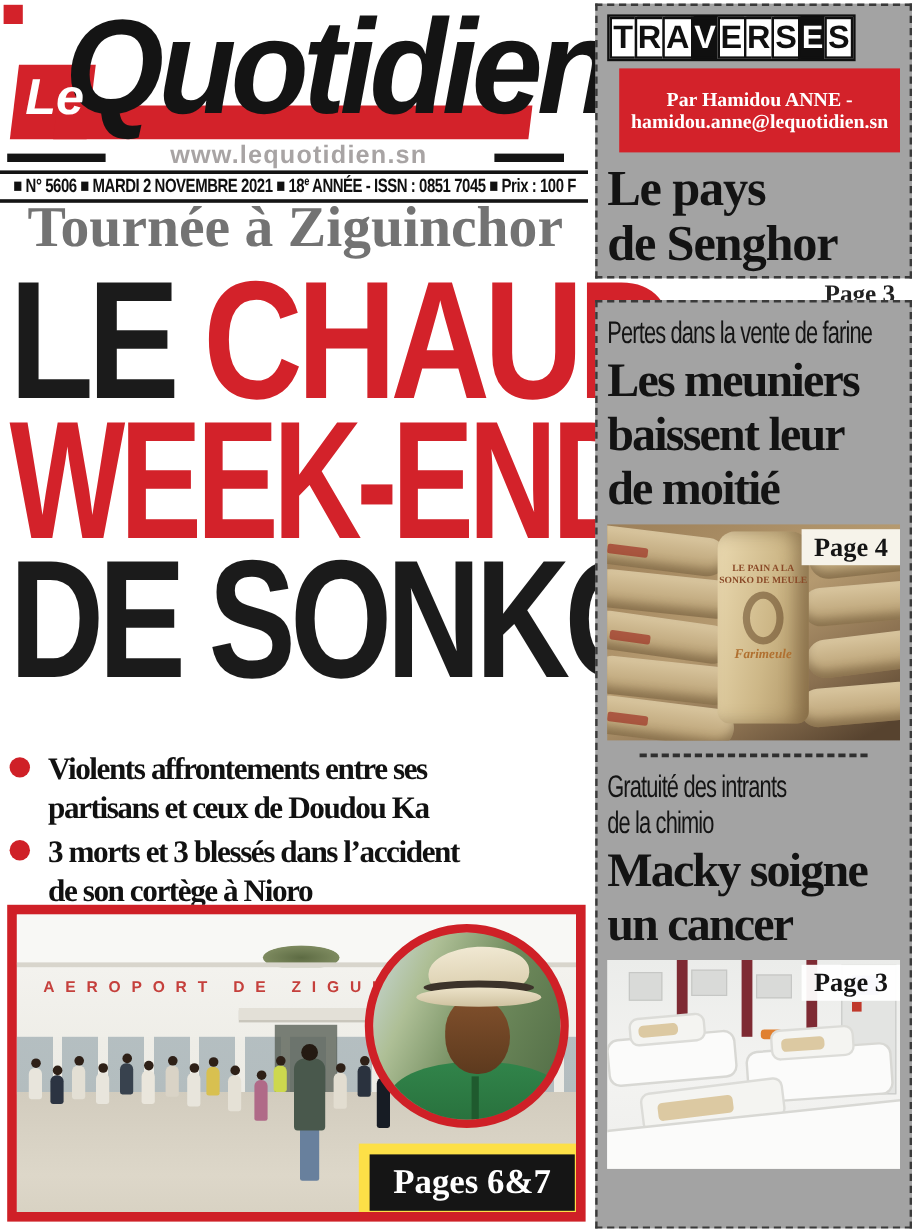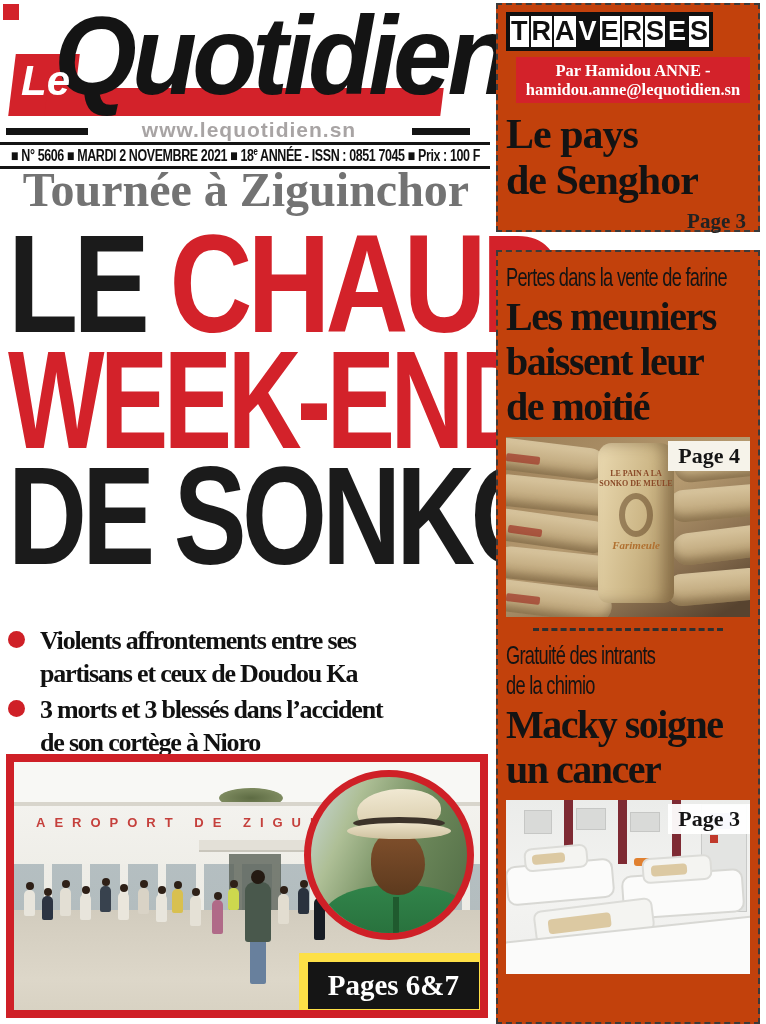--- a/index.html
+++ b/index.html
@@ -77,30 +77,30 @@
   .face  { position:absolute; left:60px; top:54px; width:54px; height:64px; border-radius:46% 54% 50% 50%;
            background:linear-gradient(#81502c,#5d3a1e); }
   .shirt { position:absolute; left:12px; top:108px; width:150px; height:70px; border-radius:46% 46% 0 0;
            background:linear-gradient(#31844a,#256a38); }
   .placket { position:absolute; left:82px; top:120px; width:6px; height:50px; background:#1f5a2e; }
 
   .pages-wrap { position:absolute; right:-8px; bottom:-8px; background:#fde047; padding:9px; }
   .pages-label{ background:#151515; color:#fff; font:bold 29px/1 "Liberation Serif",serif; padding:9px 20px; }
 
   
-  .dash-box { position:absolute; border:2px dashed #3a3a3a; background:#c2410c; padding:6px 8px; }
+  .dash-box { position:absolute; border:2px dashed #3a3a3a; background:#a3a3a3; padding:6px 8px; }
   .box1 { left:496px; top:3px;   width:264px; height:229px; }
   .box2 { left:496px; top:250px; width:264px; height:774px; overflow:hidden; }
 
   .traverses { display:inline-block; border:3px solid #101010; margin-top:1px; white-space:nowrap; font-size:0; }
   .traverses .tile { display:inline-block; border:2px solid #101010; margin:-1px; padding:0 1px;
                      font:900 27px/31px "Liberation Sans",sans-serif; color:#101010; background:#fff; }
   .traverses .tile:nth-child(4), .traverses .tile:nth-child(8) { background:#101010; color:#fff; }
   .byline { margin-top:6px; background:#d3222a; color:#fff; text-align:center;
-            font:bold 16.5px/19px "Liberation Serif",serif; padding:4px 0;margin-left:10px; }
+            font:bold 16.5px/19px "Liberation Serif",serif; padding:16px 0;margin-left:10px; }
   .tv-headline { margin-top:8px; font:900 42px/46px "Liberation Serif",serif; color:#131313; letter-spacing:-1px; }
   .page-ref { text-align:right; font:bold 21px/1 "Liberation Serif",serif; color:#222; margin-top:8px; padding-right:4px; }
 
   .kick { font:26px/30px "Liberation Sans",sans-serif; color:#141414; letter-spacing:-1px;
           transform:scaleX(.7); transform-origin:left top; white-space:nowrap; height:30px; }
   .story-headline { font:900 40px/45px "Liberation Serif",serif; color:#131313; letter-spacing:-1.5px; }
 
   .photo-flour { position:relative; margin-top:8px; width:244px; height:180px; overflow:hidden;
                  background:linear-gradient(150deg,#9c7f58,#b59a70 45%,#8a7050 72%,#57432f 94%); }
   .sack { position:absolute; height:32px; border-radius:16px;

